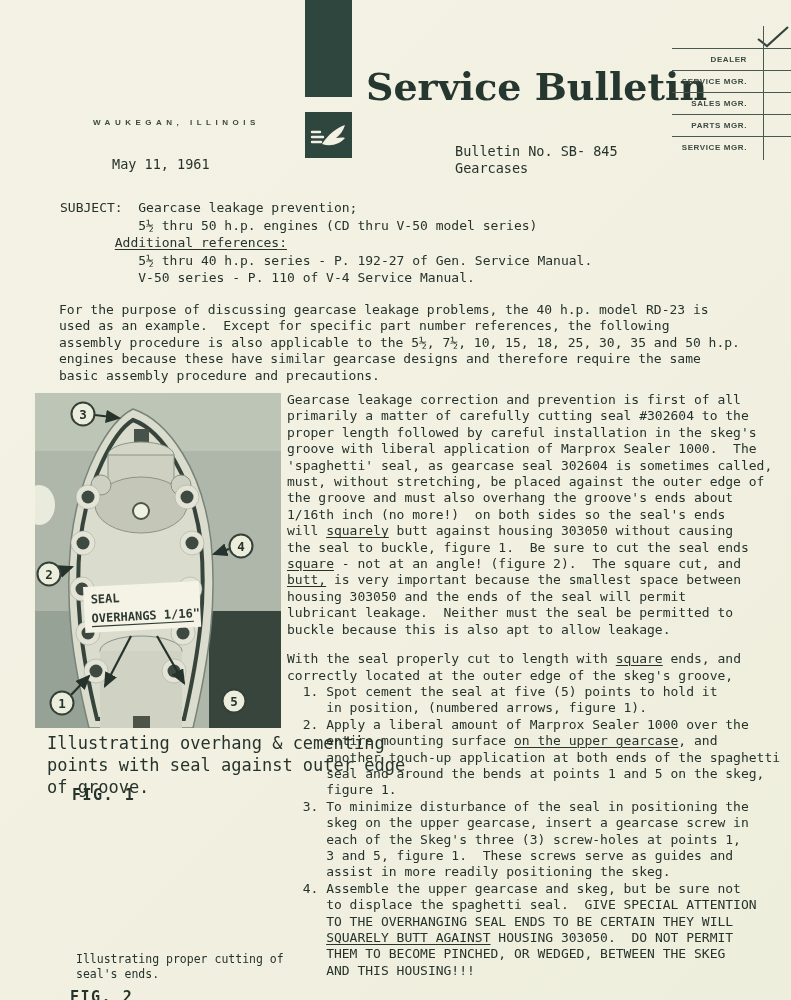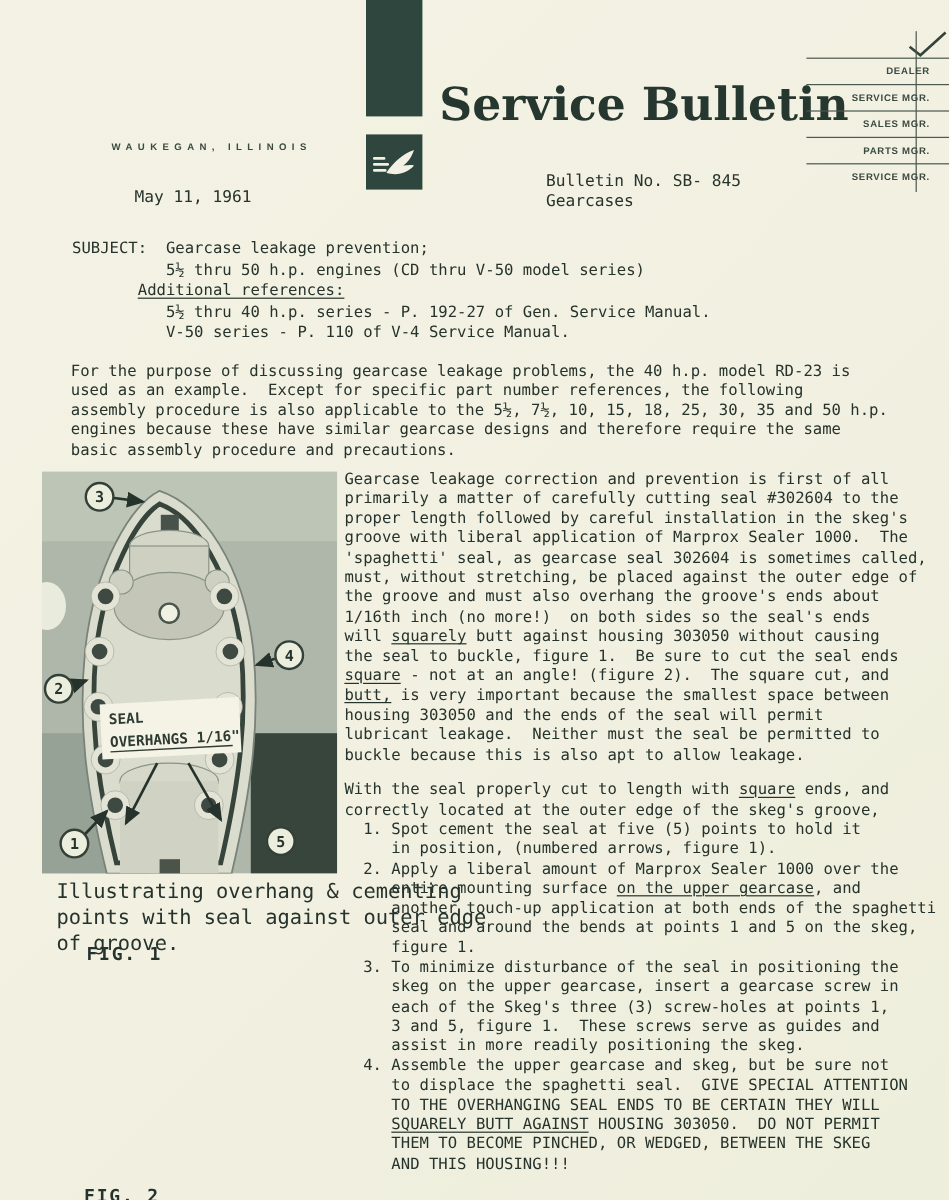--- a/index.html
+++ b/index.html
@@ -20,21 +20,21 @@
   .brand{left:72px;top:72px;display:flex;align-items:baseline;color:#2c453c;}
   .brand-name{font-family:"Liberation Sans",sans-serif;font-style:italic;font-weight:bold;font-size:28px;letter-spacing:1px;}
   .brand-suffix{font-family:"Liberation Sans",sans-serif;font-style:italic;font-weight:bold;font-size:15px;letter-spacing:4px;margin-left:9px;}
   .location{left:93px;top:118px;font-family:"Liberation Sans",sans-serif;font-size:8px;font-weight:bold;letter-spacing:4.5px;color:#3a4a41;}
   .sb-title{left:366px;top:64px;font-family:"DejaVu Serif",serif;font-weight:bold;font-size:38px;color:#263730;}
   .routing{left:672px;top:26px;width:119px;height:134px;}
   .routing .vline{position:absolute;left:91px;top:0;width:1px;height:134px;background:#4a5850;}
   .routing .checkcell{position:absolute;left:84px;top:-2px;width:34px;height:24px;}
   .routing .rrow{position:absolute;left:0;width:119px;height:22px;border-top:1px solid #4a5850;
     font-family:"Liberation Sans",sans-serif;font-size:8px;font-weight:bold;letter-spacing:0.6px;color:#3c4a42;
-    text-align:right;padding-right:16px;box-sizing:border-box;line-height:22px;}
+    text-align:right;padding-right:44px;box-sizing:border-box;line-height:22px;}
   .dateline{left:112px;top:156px;font-size:13.5px;}
   .bulletin{left:455px;top:143px;font-size:13.5px;line-height:17px;}
 
   
   .subject{left:60px;top:199px;font-size:13px;line-height:17.5px;}
   .intro{left:59px;top:302px;font-size:13px;line-height:16.4px;}
   .column{left:287px;top:392px;font-size:13px;line-height:16.4px;}
   .para2{margin-top:13px;}
 
   
@@ -221,15 +221,17 @@
       </g>
     </svg>
   </div>
 
   <div class="abs fig1-caption pre">Illustrating overhang &amp; cementing
 points with seal against outer edge
 of groove.</div>
   <div class="abs fig1-label">FIG. 1</div>
 
 
+  <div class="abs fig2-caption pre">Illustrating proper cutting of
+seal's ends.</div>
   <div class="abs fig2-label">FIG. 2</div>
 
 </div>
 
 </body></html>

